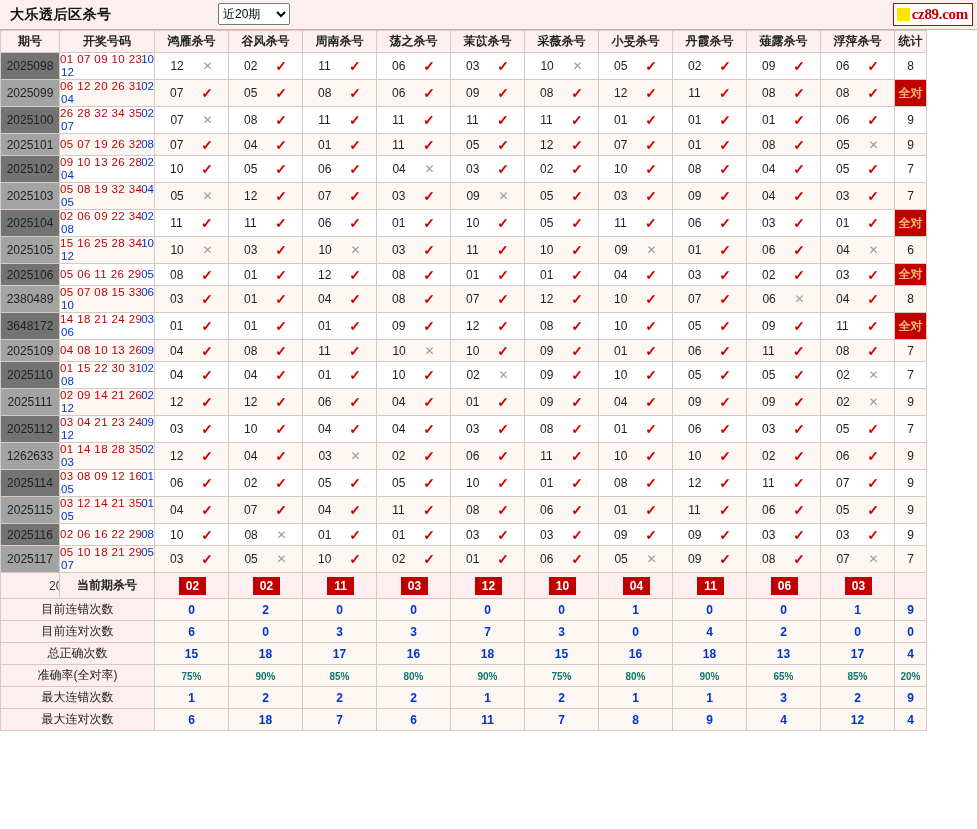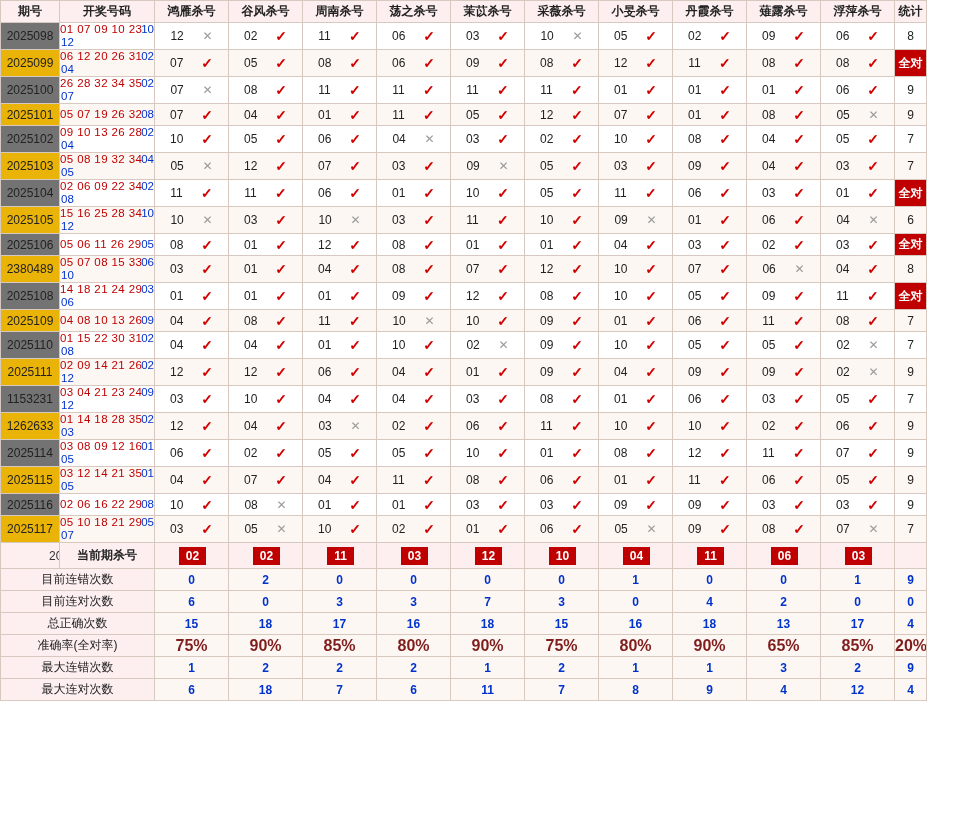--- a/index.html
+++ b/index.html
@@ -93,21 +93,21 @@
   col.c-code   { width: 95px; }
   col.c-killer { width: 74px; }
   col.c-stat   { width: 32px; }
 
   
   td.period {
     font-size: 12px;
     color: #333;
     background: #737373;
   }
-  tr.alt td.period { background: #eab308; }
+  tr.alt td.period { background: #a3a3a3; }
   tr.alt td { background: #fdf7f3; }
 
   
   td.codecell {
     padding: 1px 3px;
     text-align: left;
     line-height: 13px;
   }
   .code-nums {
     color: #c00000;
@@ -148,21 +148,21 @@
   }
   .mark-no {
     color: #999;
     font-size: 12px;
     line-height: 1;
   }
   
   td.statcell { font-size: 12px; color: #222; }
   td.statcell.full {
     background: #c00000;
-    color: #ffffff;
+    color: #fdba74;
     font-weight: bold;
     font-size: 12px;
   }
   
   tr.current td { background: #fdeff0; height: 26px; }
   tr.current td.period { font-size: 12px; color: #333; padding-left: 48px; }
   td.curlabel { font-weight: bold; color: #111; font-size: 13px; }
   .curnum {
     display: inline-block;
     background: #c00000;
@@ -174,27 +174,37 @@
   }
   .cur-cell { text-align: left; padding-left: 6px; }
   
   tr.sum td { background: #fdf7f3; height: 22px; }
   td.sumlabel {
     background: #fdeff0 !important;
     font-size: 12px;
     color: #111;
   }
   .v-blue { color: #0033cc; font-weight: bold; font-size: 12px; }
-  .v-red  { color: #7f1d1d; font-weight: bold; font-size: 16px; }
+  .v-red  { color: #0f766e; font-weight: bold; font-size: 10px; }
 </style>
 </head>
 <body>
 
 <div id="page">
 
+  <div class="topbar">
+    <div class="topbar-title">大乐透后区杀号</div>
+    <select class="period-select">
+      <option>近20期</option>
+    </select>
+    <div class="logo">
+      <span class="logo-sq"></span>
+      <span class="logo-text">cz89.com</span>
+    </div>
+  </div>
 
   <table class="grid">
     <colgroup>
       <col class="c-period">
         <col class="c-code">
       <col class="c-killer">
         <col class="c-killer">
         <col class="c-killer">
         <col class="c-killer">
         <col class="c-killer">
@@ -867,21 +877,21 @@
           </td>
           <td class="killer">
             <div class="kwrap">
               <span class="knum">04</span>
               <span class="mark-ok">✓</span>
             </div>
           </td>
           <td class="statcell">8</td>
         </tr>
         <tr>
-          <td class="period">2025108</td>
+          <td class="period">3648172</td>
           <td class="codecell"><span class="code-back">03</span><span class="code-nums">14 18 21 24 29</span><span class="code-back2">06</span></td>
           <td class="killer">
             <div class="kwrap">
               <span class="knum">01</span>
               <span class="mark-ok">✓</span>
             </div>
           </td>
           <td class="killer">
             <div class="kwrap">
               <span class="knum">01</span>
@@ -1127,21 +1137,21 @@
           </td>
           <td class="killer">
             <div class="kwrap">
               <span class="knum">02</span>
               <span class="mark-no">✕</span>
             </div>
           </td>
           <td class="statcell">9</td>
         </tr>
         <tr>
-          <td class="period">1153231</td>
+          <td class="period">2025112</td>
           <td class="codecell"><span class="code-back">09</span><span class="code-nums">03 04 21 23 24</span><span class="code-back2">12</span></td>
           <td class="killer">
             <div class="kwrap">
               <span class="knum">03</span>
               <span class="mark-ok">✓</span>
             </div>
           </td>
           <td class="killer">
             <div class="kwrap">
               <span class="knum">10</span>

